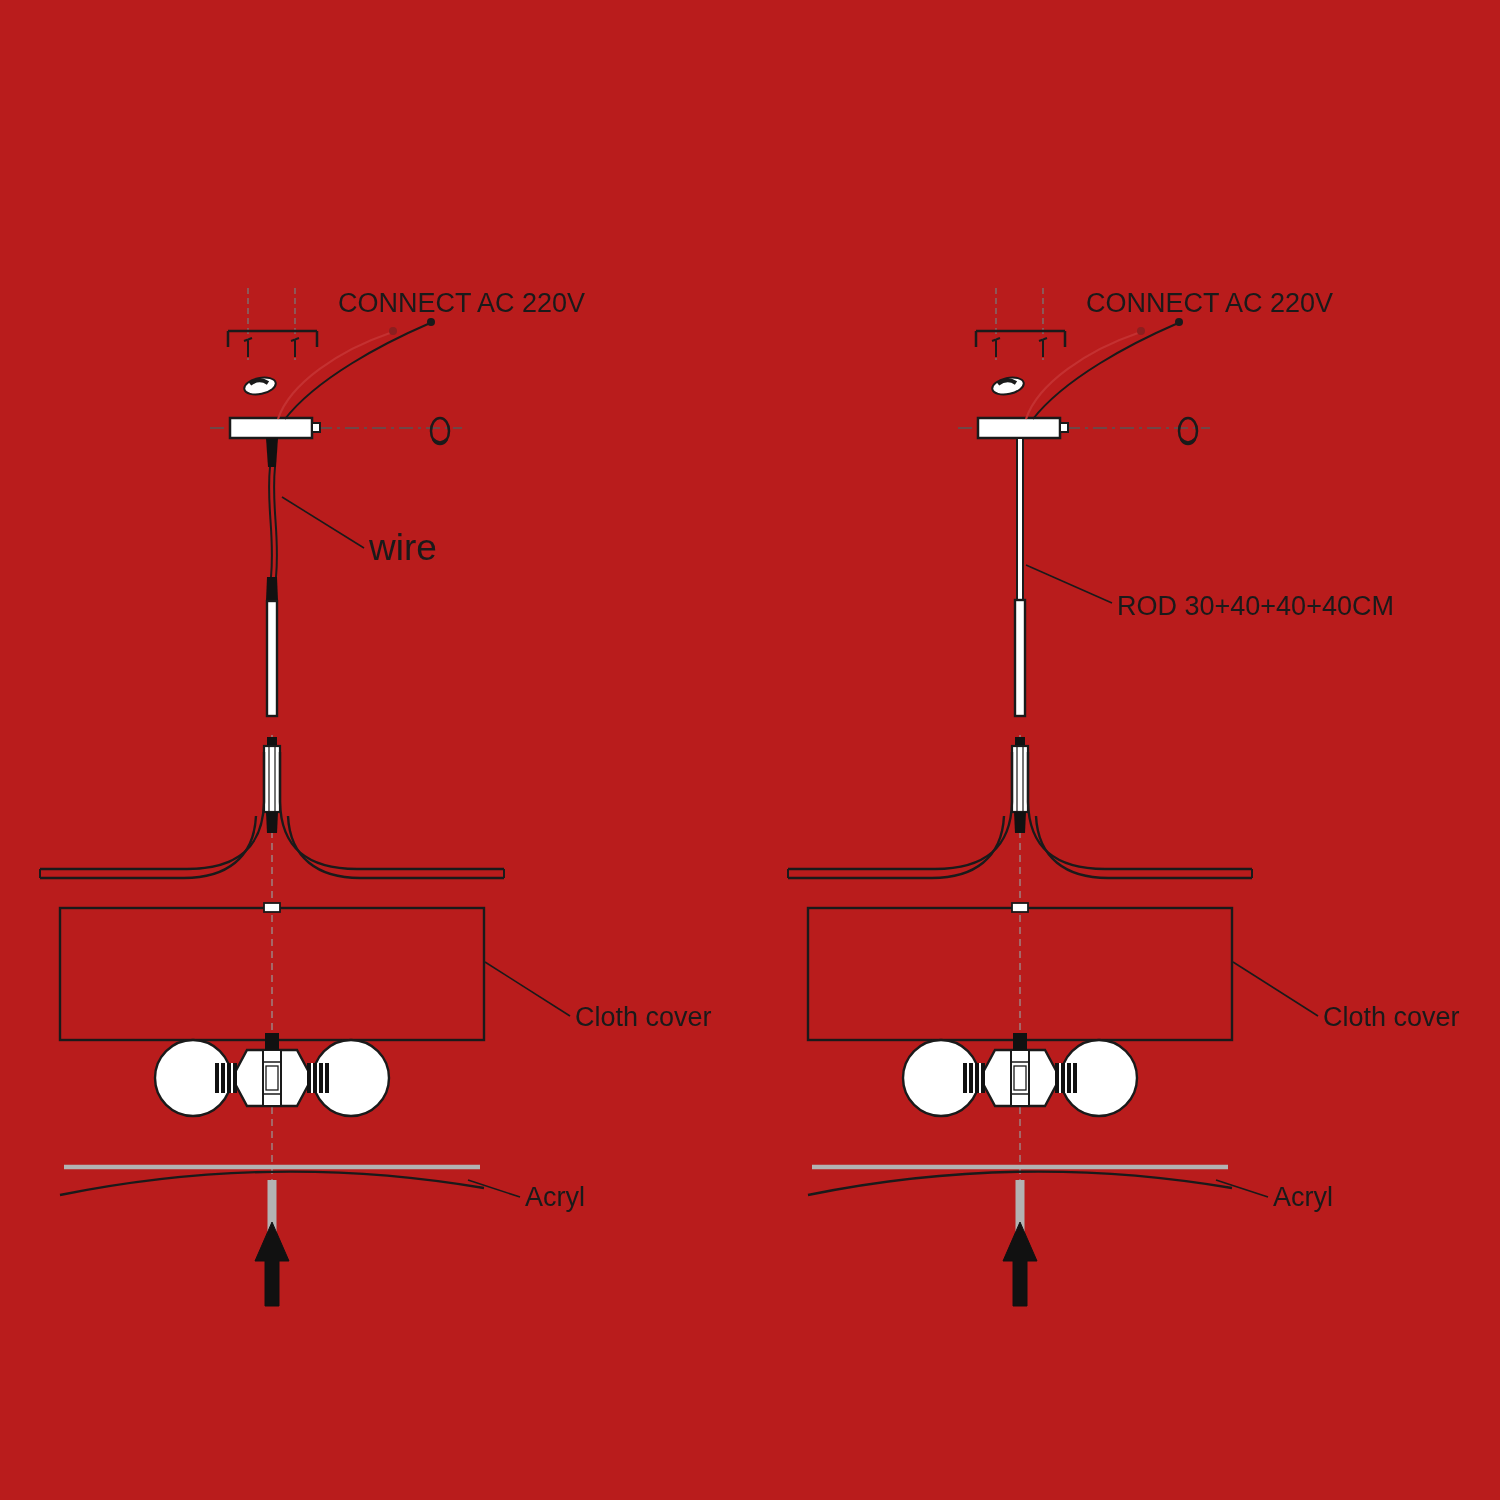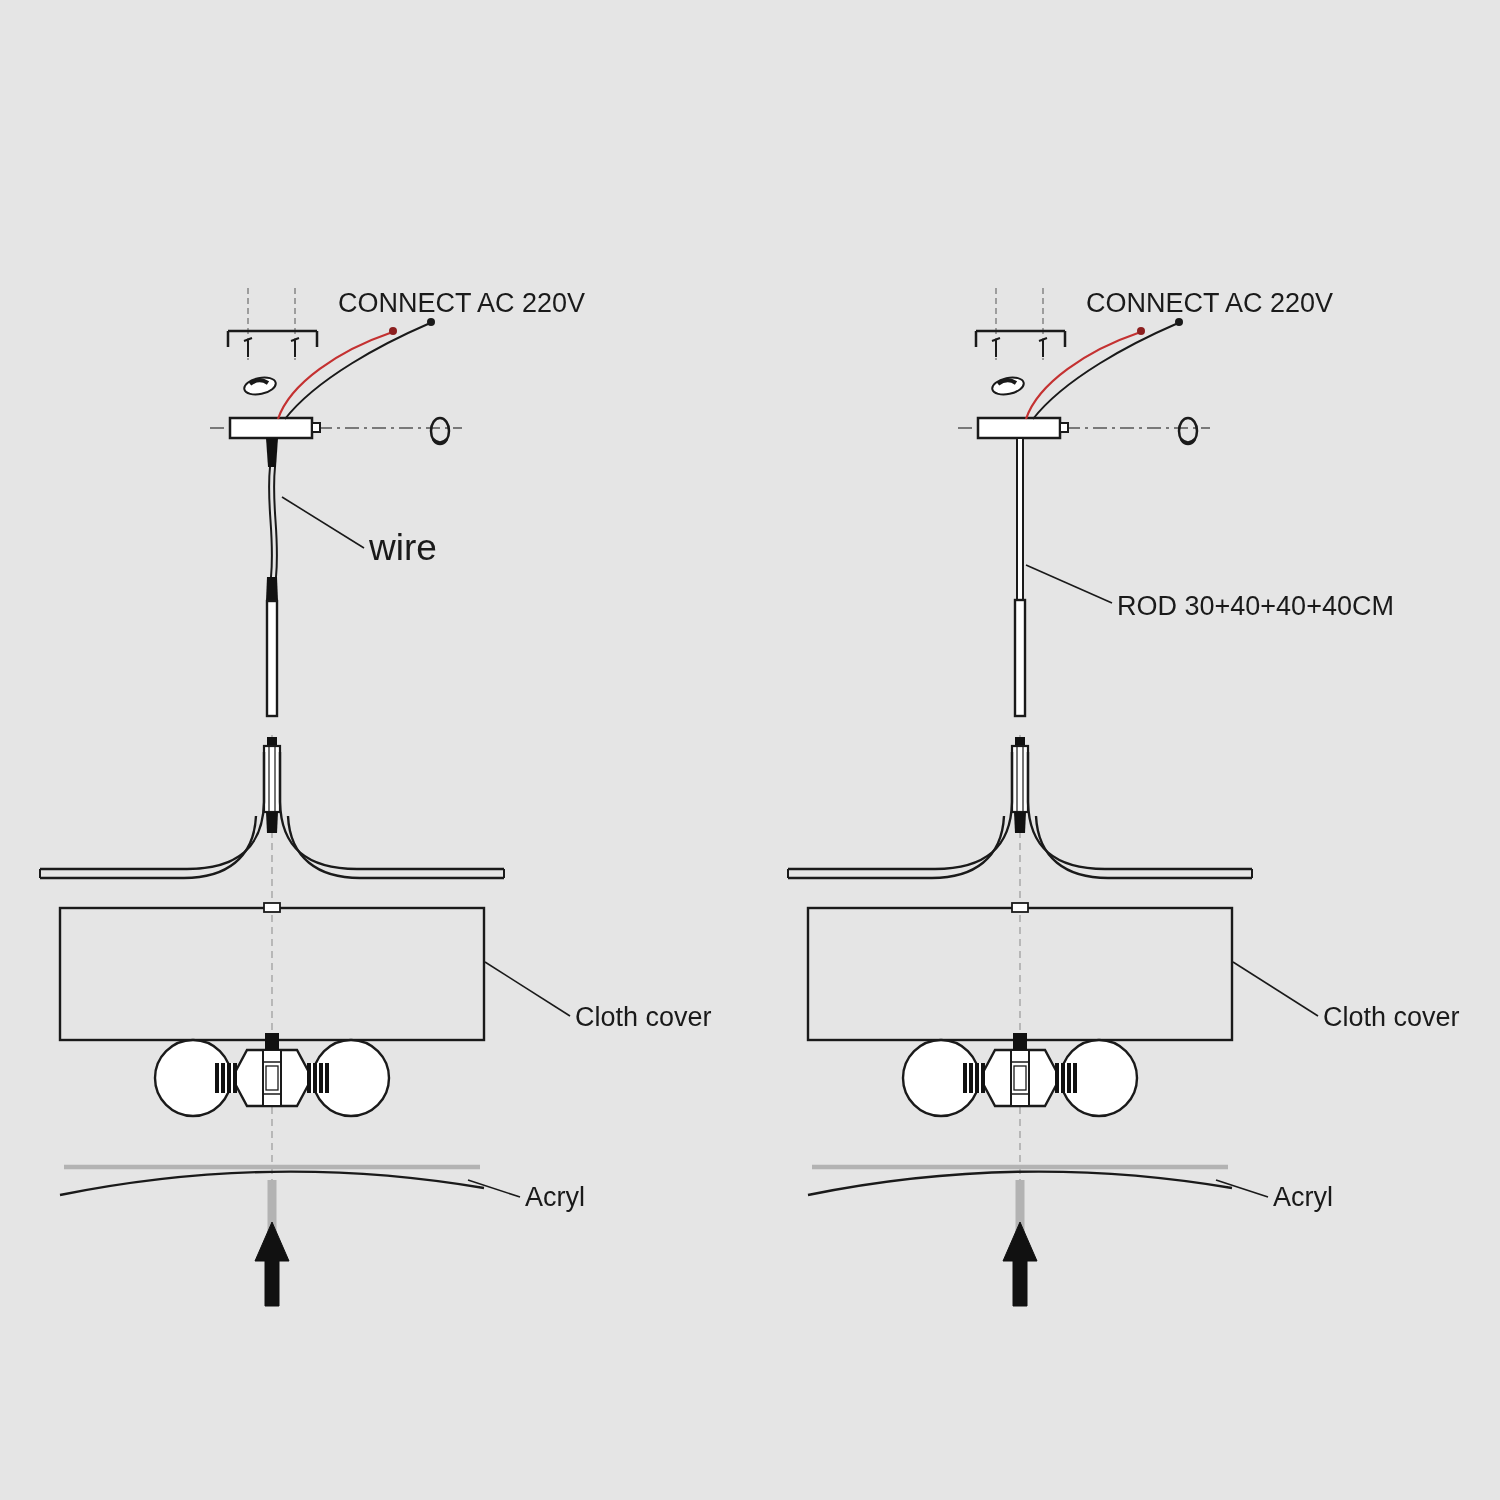--- a/index.html
+++ b/index.html
@@ -1,20 +1,20 @@
 <!DOCTYPE html>
 <html><head>
 <meta charset="utf-8">
 <style>
   html, body { margin: 0; padding: 0; background: #ffffff; }
   .canvas {
     position: relative;
     width: 1500px;
     height: 1500px;
-    background: #e5e5e5;
+    background: #b91c1c;
     font-family: "Liberation Sans", sans-serif;
   }
   svg text {
     font-family: "Liberation Sans", sans-serif;
     fill: #1a1a1a;
   }
   .lbl { font-size: 27px; }
   .lbl-big { font-size: 37px; }
 </style>
 </head>

